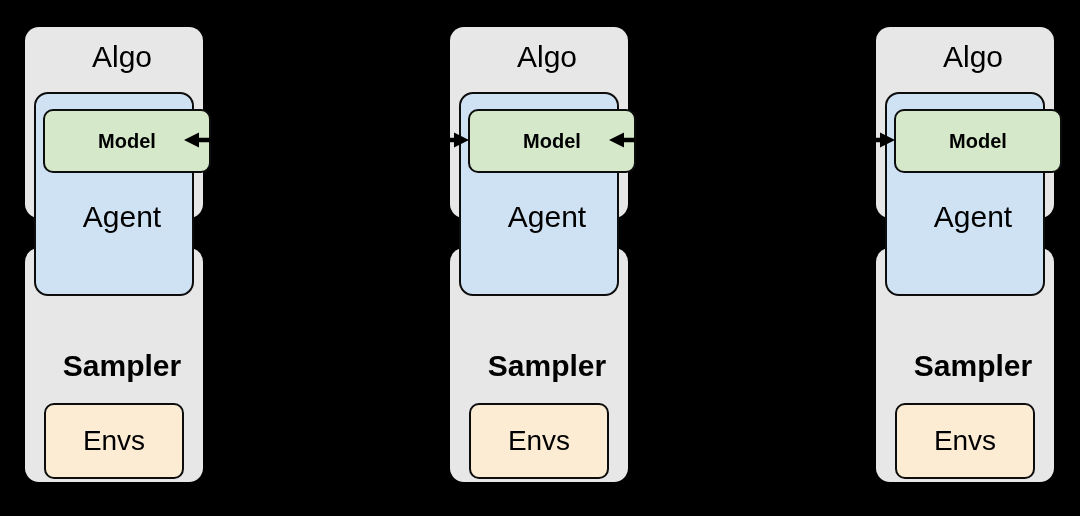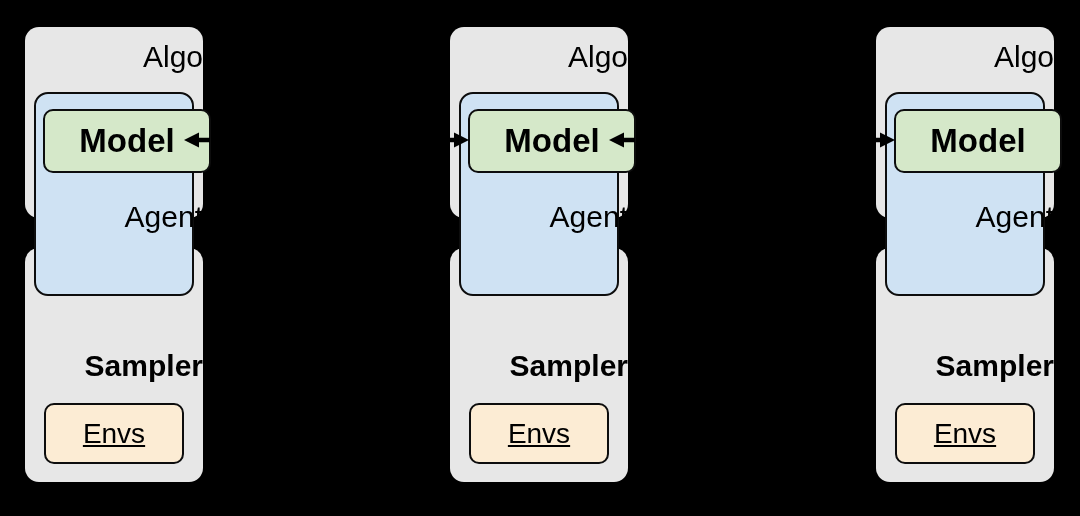--- a/index.html
+++ b/index.html
@@ -47,46 +47,45 @@
     left: 18px;
     width: 168px;
     height: 64px;
     box-sizing: border-box;
     background: var(--model_green, #d5e8c9);
     border: 2.5px solid var(--outline, #0d0d0d);
     border-radius: 10px;
     display: flex;
     align-items: center;
     justify-content: center;
-    font-size: 33px;
+    font-size: 20px;
     font-weight: bold;
     color: var(--text, #000);
   }
   .envs-box {
     position: absolute;
     top: 403px;
     left: 19px;
     width: 140px;
-    height: 61px;
+    height: 76px;
     box-sizing: border-box;
     background: var(--envs_cream, #fcecd4);
     border: 2.5px solid var(--outline, #0d0d0d);
     border-radius: 10px;
     display: flex;
     align-items: center;
     justify-content: center;
     font-size: 28px;
     color: var(--text, #000);
-    text-decoration: underline;
   }
   .label {
     position: absolute;
-    left: 0;
+    left: 8px;
     width: 178px;
-    text-align: right;
+    text-align: center;
     font-size: 30px;
     line-height: 38px;
     color: var(--text, #000);
   }
   .algo-label    { top: 38px; }
   .agent-label   { top: 198px; }
   .sampler-label { top: 347px; font-weight: bold; }
   .arrow {
     position: absolute;
     top: 131px;

